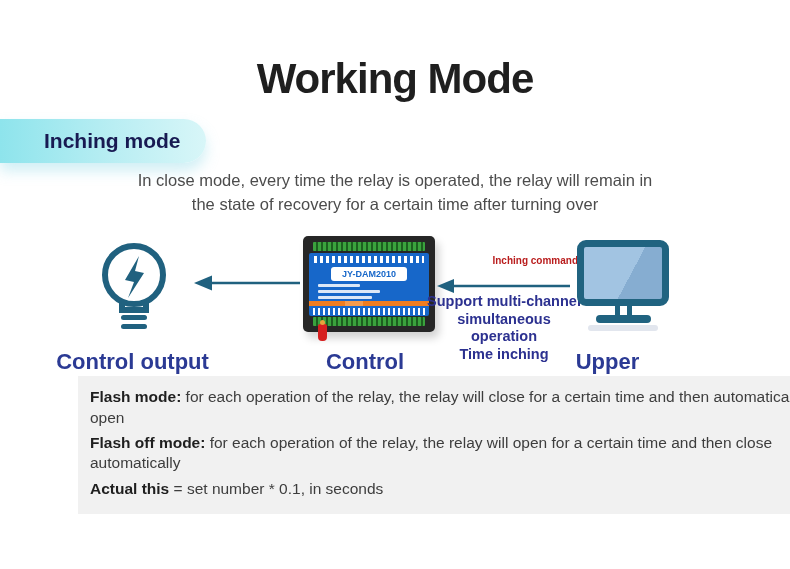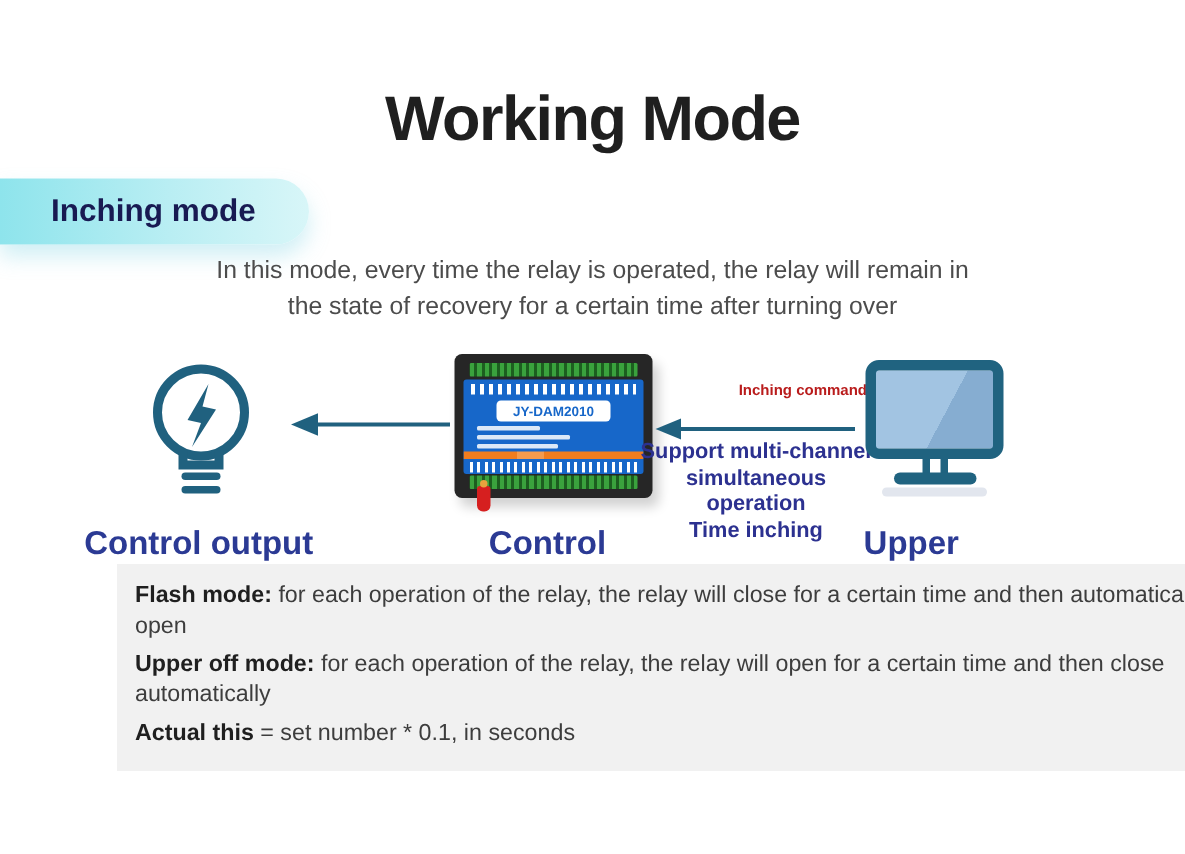--- a/index.html
+++ b/index.html
@@ -10,21 +10,21 @@
     position:absolute; top:55px; left:0; width:100%;
     text-align:center; font-size:42px; font-weight:bold;
     letter-spacing:-1px; color:#1f1f1f;
   }
 
   .badge {
     position:absolute; top:119px; left:0; width:206px; height:44px;
     background:linear-gradient(90deg,#8ee4ec 0%, #b9eef3 55%, #d8f6f8 100%);
     border-radius:0 22px 22px 0;
     box-shadow:0 8px 14px rgba(120,210,225,0.35);
-    line-height:44px; padding-left:34px;
+    line-height:44px; padding-left:44px;
     font-size:21px; font-weight:bold; color:#181a52;
   }
 
   .intro-line { position:absolute; left:0; width:100%; text-align:center;
     font-size:16.5px; color:#4c4c4c; }
   .intro-line.l1 { top:171px; }
   .intro-line.l2 { top:195px; }
 
   
   .bulb-icon { position:absolute; left:92px; top:240px; }
@@ -90,21 +90,21 @@
 <body>
 
 <div id="canvas">
 
   <h1 class="page-title">Working Mode</h1>
 
   <div class="badge">
     <span>Inching mode</span>
   </div>
 
-  <div class="intro-line l1">In this mode, every time the relay is operated, the relay will remain in</div>
+  <div class="intro-line l1">In close mode, every time the relay is operated, the relay will remain in</div>
   <div class="intro-line l2">the state of recovery for a certain time after turning over</div>
 
   <svg class="bulb-icon" width="84" height="96" viewBox="0 0 84 96">
     <circle cx="42" cy="35" r="29" fill="none" stroke="#20617F" stroke-width="6"></circle>
     <path d="M30 60 L30 70 L54 70 L54 60" fill="none" stroke="#20617F" stroke-width="6"></path>
     <path d="M47 16 L33 40 L42 42 L36 58 L52 33 L43 31 Z" fill="#20617F"></path>
     <rect x="29" y="75" width="26" height="5" rx="2.5" fill="#20617F"></rect>
     <rect x="29" y="84" width="26" height="5" rx="2.5" fill="#20617F"></rect>
   </svg>
 
@@ -144,17 +144,17 @@
   <div class="monitor-leg right"></div>
   <div class="monitor-base"></div>
   <div class="monitor-shadow"></div>
 
   <div class="diagram-label output">Control output</div>
   <div class="diagram-label module-l">Control module</div>
   <div class="diagram-label computer">Upper computer</div>
 
   <div class="notes-box">
     <p class="note"><span class="b">Flash mode:</span><span> for each operation of the relay, the relay will close for a certain time and then automatically open</span></p>
-    <p class="note"><span class="b">Upper off mode:</span><span> for each operation of the relay, the relay will open for a certain time and then close automatically</span></p>
+    <p class="note"><span class="b">Flash off mode:</span><span> for each operation of the relay, the relay will open for a certain time and then close automatically</span></p>
     <p class="note last"><span class="b">Actual this</span><span> = set number * 0.1, in seconds</span></p>
   </div>
 
 </div>
 
 </body></html>

